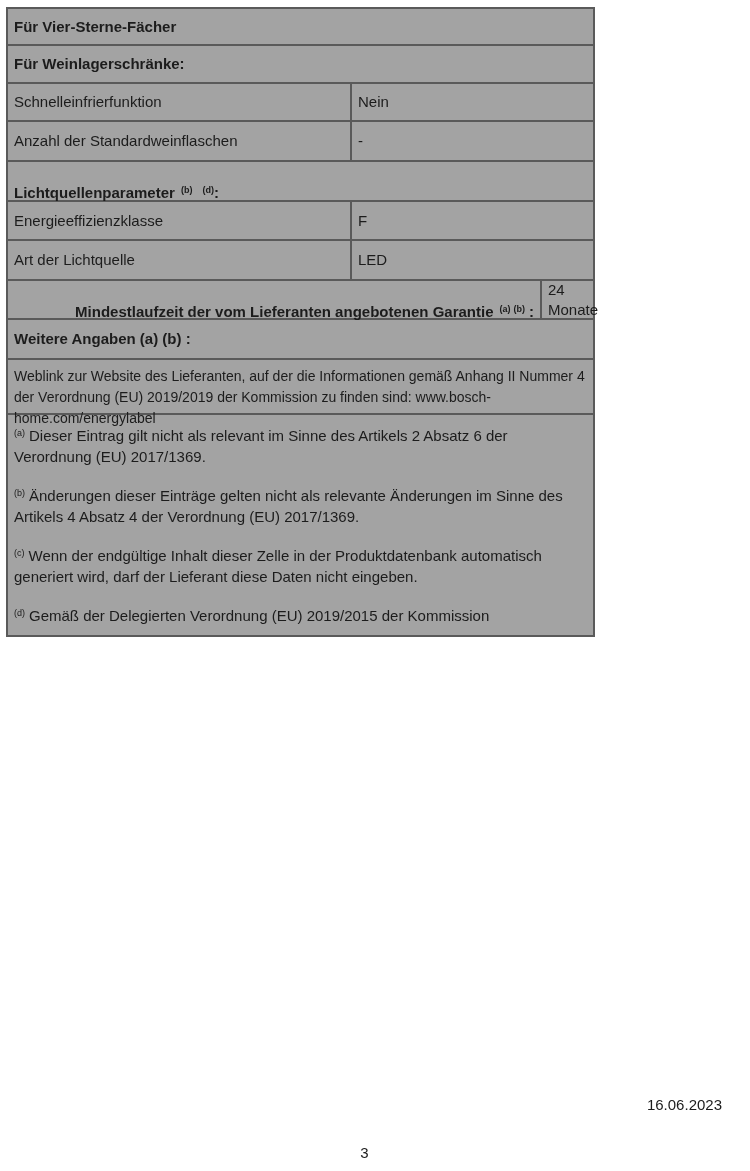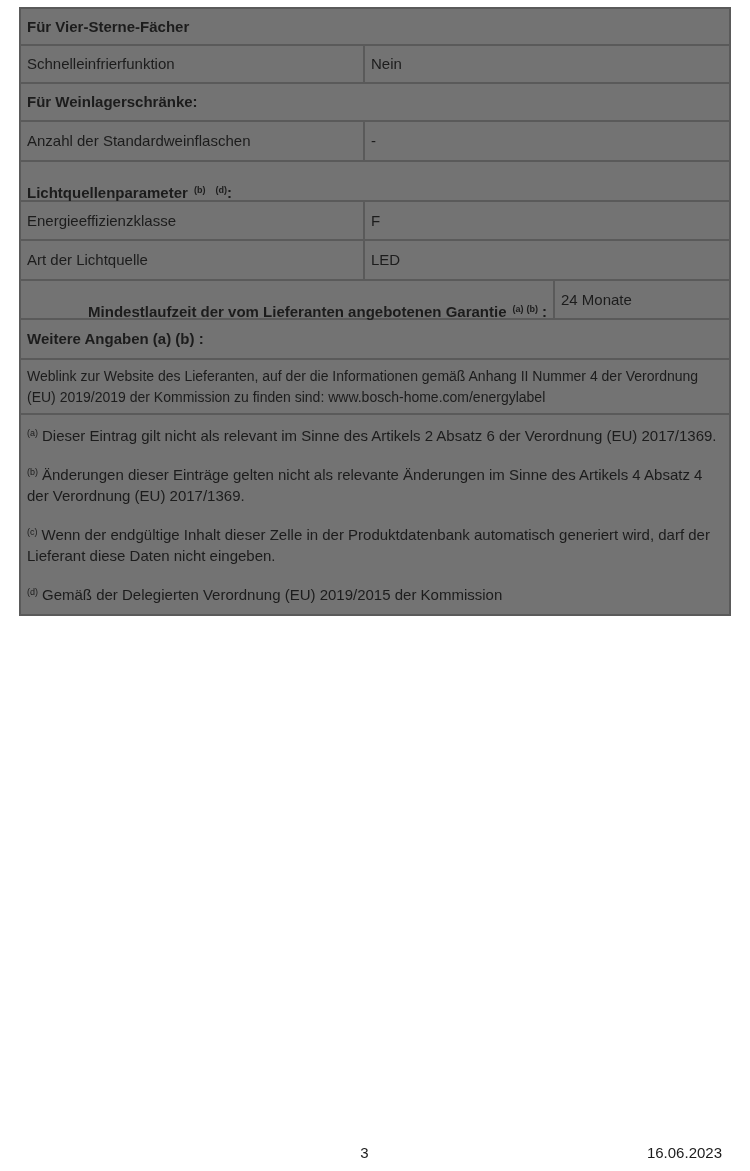--- a/index.html
+++ b/index.html
@@ -5,22 +5,22 @@
   * { margin:0; padding:0; }
   html,body { background:#ffffff; }
   body {
     width:750px; height:1171px; position:relative;
     font-family:"Liberation Sans", sans-serif;
     color:#1c1c1c;
   }
   .sheet { position:absolute; inset:0; background:#ffffff; }
 
   .tbl {
-    position:absolute; left:19px; top:7px; width:712px;
-    border:2px solid #5a5a5a; background:#737373;
+    position:absolute; left:6px; top:7px; width:589px;
+    border:2px solid #5a5a5a; background:#a3a3a3;
     box-sizing:border-box;
   }
   .row { display:flex; border-top:2px solid #5a5a5a; }
   .row:first-child { border-top:none; }
   .cell {
     display:flex; align-items:center;
     padding:0 6px; font-size:15px; line-height:20px;
   }
   .full { flex:1; }
   .c1  { width:330px; flex:none; }
@@ -41,41 +41,41 @@
   .fnrow { display:block; padding:8px 6px 0; }
   p.fn { font-size:15px; line-height:21px; margin:0 0 16px; }
   p.fn:last-child { margin-bottom:0; padding-bottom:9px; }
   sup.fnm { font-size:9px; vertical-align:5px; margin-right:4px; }
 
   .footer-pagenum {
     position:absolute; left:7px; top:1144px; width:715px;
     text-align:center; font-size:15px;
   }
   .footer-date {
-    position:absolute; top:1144px; right:28px; font-size:15px;margin-left:8px;
+    position:absolute; top:1096px; right:28px; font-size:15px;margin-left:8px;
   }
 </style>
 </head>
 <body>
 
 <div class="sheet">
 
   <div class="tbl">
 
     <div class="row h35">
       <div class="cell full bold">Für Vier-Sterne-Fächer</div>
     </div>
 
     <div class="row h36">
-      <div class="cell c1">Schnelleinfrierfunktion</div>
-      <div class="cell c2">Nein</div>
+      <div class="cell full bold">Für Weinlagerschränke:</div>
     </div>
 
     <div class="row h36">
-      <div class="cell full bold">Für Weinlagerschränke:</div>
+      <div class="cell c1">Schnelleinfrierfunktion</div>
+      <div class="cell c2">Nein</div>
     </div>
 
     <div class="row h38">
       <div class="cell c1">Anzahl der Standardweinflaschen</div>
       <div class="cell c2">-</div>
     </div>
 
     <div class="row h38">
       <div class="cell full bold">
         <span class="lbl">

